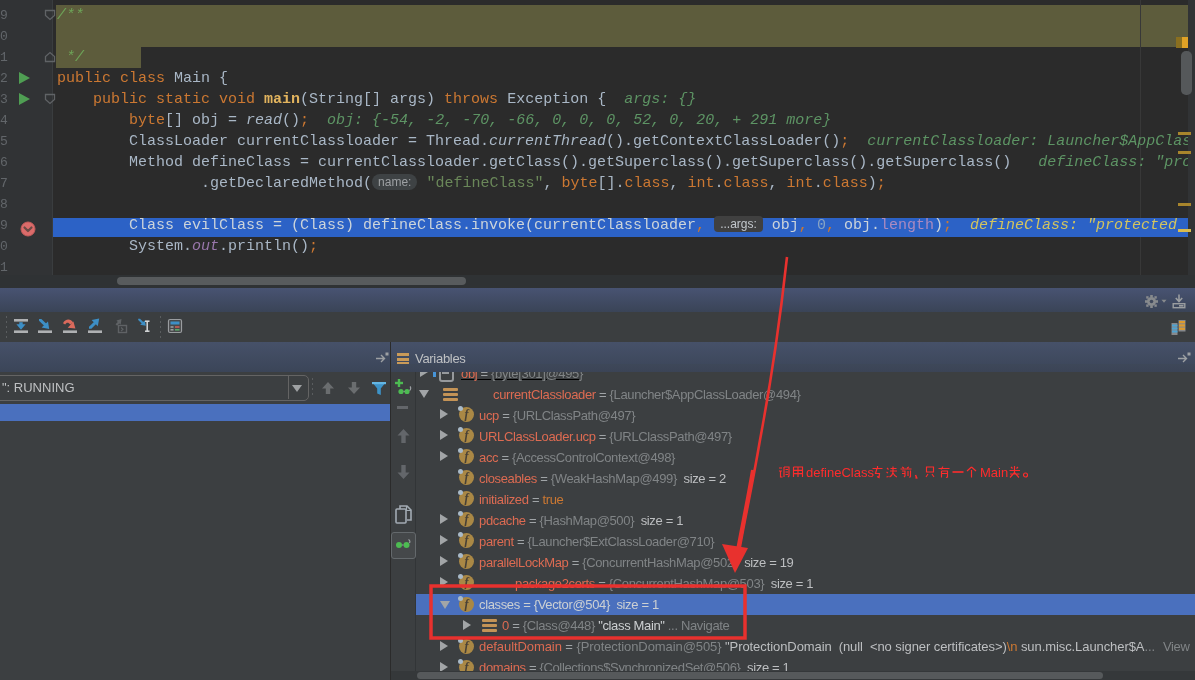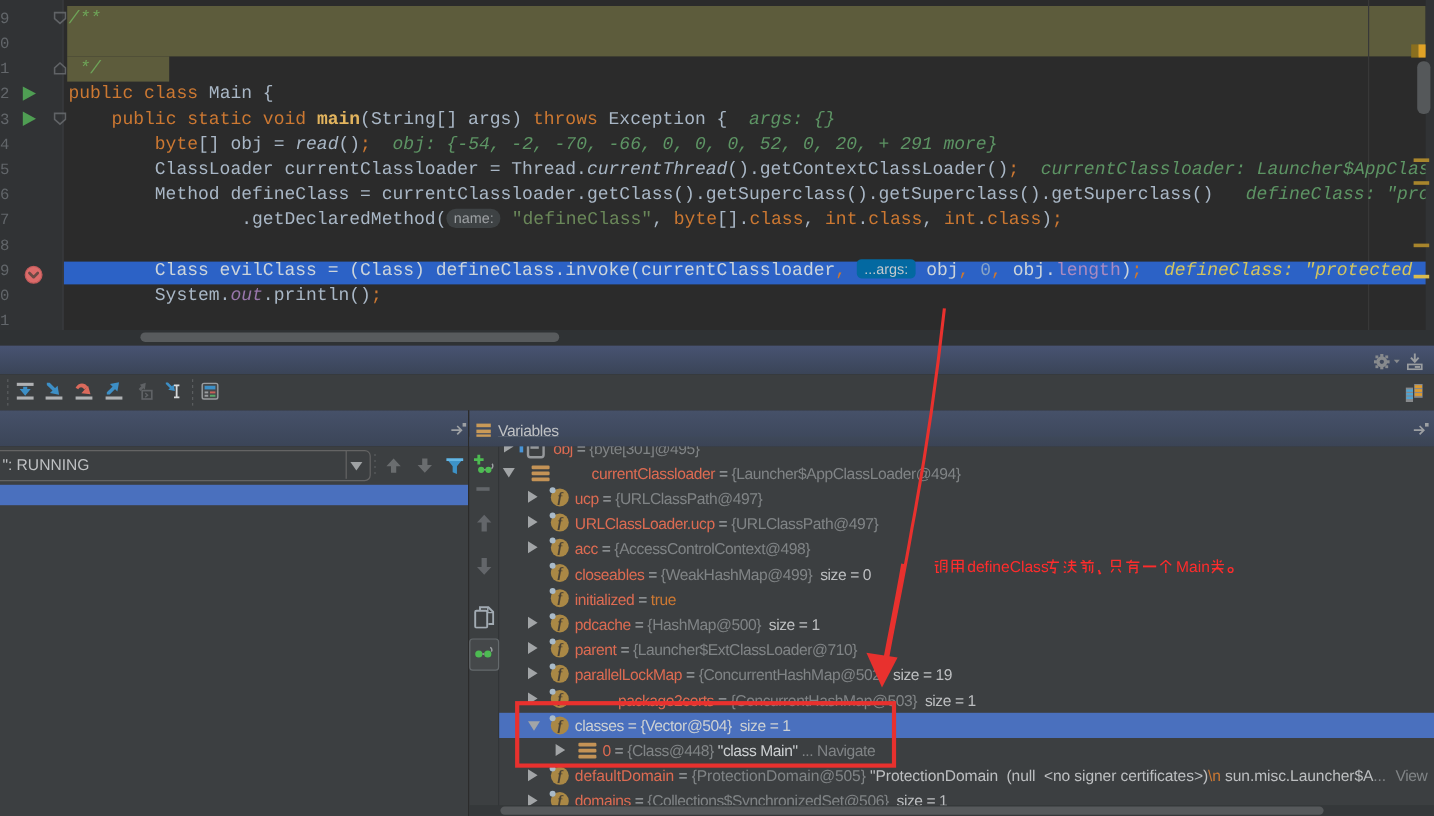--- a/index.html
+++ b/index.html
@@ -5,21 +5,21 @@
 #page{position:relative;width:1195px;height:680px;overflow:hidden;background:#2b2b2b;font-family:"Liberation Mono",monospace;}
 .abs{position:absolute;}
 .lnum{position:absolute;left:0;width:9px;font:13px/21px "Liberation Mono",monospace;color:#62666a;}
 .eline{position:absolute;left:57px;font:15px/21px "Liberation Mono",monospace;color:#a9b7c6;white-space:pre;}
 .kw{color:#cc7832;}.str{color:#6a8759;}
 .cmt{color:#6ea458;font-style:italic;}
 .hint{color:#5d9464;font-style:italic;}
 .hinty{color:#d3c45e;font-style:italic;}
 .mname{color:#e2b45e;font-weight:bold;}.fld{color:#9876aa;font-style:italic;}.ital{font-style:italic;}
 .chip{display:inline-block;background:#3e4244;border-radius:8px;color:#9da0a3;font:12px/16px "Liberation Sans",sans-serif;padding:0 6px;vertical-align:1px;}
-.chipb{display:inline-block;background:#0369a1;border-radius:4px;color:#c3c8cd;font:12px/16px "Liberation Sans",sans-serif;padding:0 6px;vertical-align:1px;}
+.chipb{display:inline-block;background:#404040;border-radius:4px;color:#c3c8cd;font:12px/16px "Liberation Sans",sans-serif;padding:0 6px;vertical-align:1px;}
 .sans{font-family:"Liberation Sans",sans-serif;}
 .trow{position:absolute;left:0;width:1195px;height:21px;}
 .tw-c{position:absolute;top:4.5px;width:0;height:0;border-left:8px solid #a2a5a7;border-top:5.5px solid transparent;border-bottom:5.5px solid transparent;}
 .tw-o{position:absolute;top:6.5px;width:0;height:0;border-top:8px solid #a2a5a7;border-left:5.5px solid transparent;border-right:5.5px solid transparent;}
 .fico{position:absolute;top:2.5px;width:15px;height:15px;border-radius:50%;background:#aa8845;}
 .fico i{position:absolute;left:0;right:0;top:0;text-align:center;font:italic bold 12px/15px "Liberation Serif",serif;color:#484136;}
 .fico b{position:absolute;left:-1px;top:-1px;width:5px;height:5px;border-radius:50%;background:#a9bac8;}
 .vico{position:absolute;top:4px;width:15px;height:13px;}
 .vico s{position:absolute;left:0;width:15px;height:3.2px;border-radius:1px;background:#c49356;text-decoration:none;}
 .ttxt{position:absolute;top:2px;font:13px/17px "Liberation Sans",sans-serif;letter-spacing:-0.35px;white-space:pre;}
@@ -230,21 +230,21 @@
     <svg class="abs" style="left:395px;top:538px" width="16" height="13" viewBox="0 0 16 13">
       <circle cx="4" cy="7" r="3" fill="#4dbb52"></circle>
       <circle cx="11.5" cy="7" r="3" fill="#4dbb52"></circle>
       <path d="M7 7 h1.5 M14.5 5 c1-1.5 0-3-1-3.5" stroke="#9da0a3" stroke-width="1.2" fill="none"></path>
     </svg>
 <div class="trow" style="top:362.5px;">
       <span class="tw-c" style="left:420px;"></span>
       <span style="position:absolute;left:439px;top:4px;width:11px;height:11px;border:2px solid #96999c;border-radius:3px;"></span>
       <span style="position:absolute;left:442px;top:8px;width:7px;height:3px;background:#96999c;"></span>
       <span style="position:absolute;left:433px;top:4px;width:3px;height:10px;background:#4794d8;"></span>
-      <span class="ttxt" style="left:461px;"><span class="nm">obj</span><span class="eq"> = </span><span class="gv">{byte[301]@495}</span></span>
+      <span class="ttxt" style="left:461px;text-decoration:underline;"><span class="nm">obj</span><span class="eq"> = </span><span class="gv">{byte[301]@495}</span></span>
     </div>
 <div class="abs" style="left:391px;top:364px;width:804px;height:8px;background:linear-gradient(#3e4859,#3b4456);"></div>
 <div class="trow" style="top:383.5px;">
       <span class="tw-o" style="left:419px;"></span>
       <span class="vico" style="left:443px;">
         <s style="top:0"></s>
         <s style="top:5px"></s>
         <s style="top:10px"></s>
       </span>
       <span class="ttxt" style="left:461px;margin-left:32px;"><span class="nm">currentClassloader</span><span class="eq"> = </span><span class="gv">{Launcher$AppClassLoader@494}</span></span>
@@ -271,21 +271,21 @@
         <b></b>
         <i>f</i>
       </span>
       <span class="ttxt" style="left:479px;"><span class="nm">acc</span><span class="eq"> = </span><span class="gv">{AccessControlContext@498}</span></span>
     </div>
 <div class="trow" style="top:467.5px;">
       <span class="fico" style="left:459px;">
         <b></b>
         <i>f</i>
       </span>
-      <span class="ttxt" style="left:479px;"><span class="nm">closeables</span><span class="eq"> = </span><span class="gv">{WeakHashMap@499}</span><span class="lt">  size = 0</span></span>
+      <span class="ttxt" style="left:479px;"><span class="nm">closeables</span><span class="eq"> = </span><span class="gv">{WeakHashMap@499}</span><span class="lt">  size = 2</span></span>
     </div>
 <div class="trow" style="top:488.5px;">
       <span class="fico" style="left:459px;">
         <b></b>
         <i>f</i>
       </span>
       <span class="ttxt" style="left:479px;"><span class="nm">initialized</span><span class="eq"> = </span><span class="kw">true</span></span>
     </div>
 <div class="trow" style="top:509.5px;">
       <span class="tw-c" style="left:440px;"></span>

